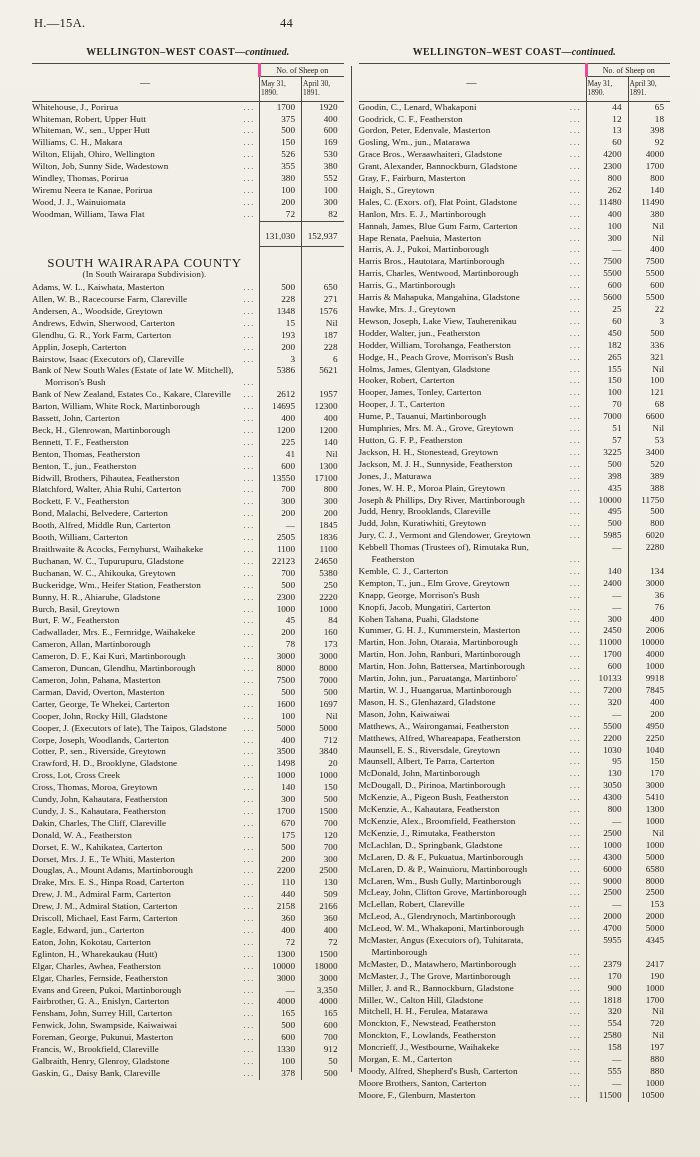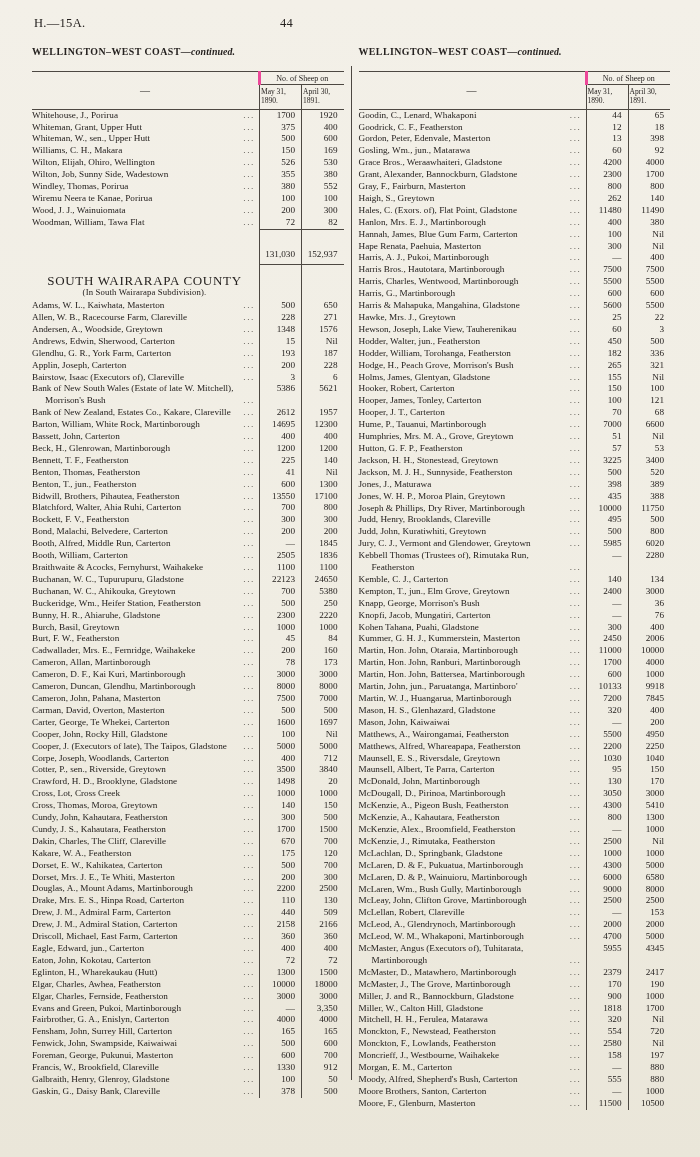--- a/index.html
+++ b/index.html
@@ -12,40 +12,40 @@
   .page { width: 700px; height: 1157px; padding: 16px 30px 0 32px; position: relative; }
 
   .page-header { position: relative; height: 18px; font-size: 12.5px; letter-spacing: 0.3px; }
   .doc-ref { position: absolute; left: 2px; top: 0; text-align: right; }
   .page-num { position: absolute; left: 248px; top: 0; }
 
   .columns { display: flex; margin-top: 12px; align-items: stretch; }
   .col { flex: 1 1 0; min-width: 0; }
   .col-divider { width: 1px; background: #4d4842; margin: 20px 7px 30px 7px; }
 
-  .col-title { text-align: left; font-size: 9.9px; letter-spacing: 0.45px; margin-bottom: 14px; white-space: nowrap; }
+  .col-title { text-align: center; font-size: 9.9px; letter-spacing: 0.45px; margin-bottom: 6px; white-space: nowrap; }
   .col-title i { letter-spacing: 0.1px; }
 
   table { width: 100%; border-collapse: collapse; table-layout: fixed; border-top: 1px solid #4d4842; font-size: 9.2px; }
   th { font-weight: normal; }
   th, td { vertical-align: top; }
 
   .name-h { text-align: center; vertical-align: middle; border-bottom: 1px solid #4d4842; font-size: 10px; }
   .sheep-h { border-left: 3px solid #ec4899; border-bottom: 1px solid #4d4842; font-size: 8px; text-align: center; padding: 2px 0 1px; width: 84px; }
   .date-h { border-left: 1px solid #4d4842; border-bottom: 1px solid #4d4842; width: 42px; font-size: 7.5px; line-height: 9.3px; text-align: left; padding: 2px 1px 3px; }
 
   td.name-cell { line-height: 11.9px; padding-right: 2px; }
   td.num-cell { border-left: 1px solid #4d4842; width: 42px; text-align: right; padding-right: 6px; line-height: 11.9px; font-size: 9.2px; }
 
   .name-flex { display: flex; align-items: flex-end; }
   .name-text { padding-left: 13px; text-indent: -13px; min-width: 0; }
   .dots { margin-left: auto; flex: none; letter-spacing: 1.6px; padding: 0 2px 0 5px; color: #3b3731; }
 
   tr.total td.name-cell { border: none; }
-  tr.total td.num-cell { border-top: 1px solid #4d4842; border-bottom: 1px solid #4d4842; padding-top: 19px; padding-bottom: 3px; }
+  tr.total td.num-cell { border-top: 1px solid #4d4842; border-bottom: 1px solid #4d4842; padding-top: 9px; padding-bottom: 3px; }
 
   tr.section td { padding-top: 11px; }
   tr.section .heading-cell { text-align: center; font-size: 13px; letter-spacing: 0.7px; padding-left: 0; text-indent: 0; line-height: 12px; }
   tr.subsection .heading-cell { text-align: center; font-size: 8.7px; letter-spacing: 0.15px; padding-top: 0; padding-bottom: 2px; text-indent: 0; line-height: 11px; }
 </style>
 </head>
 <body>
 
 <div class="page">
 
@@ -76,21 +76,21 @@
                   <span class="name-text">Whitehouse, J., Porirua</span>
                   <span class="dots">...</span>
                 </div>
               </td>
               <td class="num-cell">1700</td>
               <td class="num-cell">1920</td>
             </tr>
             <tr class="entry">
               <td class="name-cell">
                 <div class="name-flex">
-                  <span class="name-text">Whiteman, Grant, Upper Hutt</span>
+                  <span class="name-text">Whiteman, Robert, Upper Hutt</span>
                   <span class="dots">...</span>
                 </div>
               </td>
               <td class="num-cell">375</td>
               <td class="num-cell">400</td>
             </tr>
             <tr class="entry">
               <td class="name-cell">
                 <div class="name-flex">
                   <span class="name-text">Whiteman, W., sen., Upper Hutt</span>
@@ -631,21 +631,21 @@
                   <span class="name-text">Dakin, Charles, The Cliff, Clareville</span>
                   <span class="dots">...</span>
                 </div>
               </td>
               <td class="num-cell">670</td>
               <td class="num-cell">700</td>
             </tr>
             <tr class="entry">
               <td class="name-cell">
                 <div class="name-flex">
-                  <span class="name-text">Kakare, W. A., Featherston</span>
+                  <span class="name-text">Donald, W. A., Featherston</span>
                   <span class="dots">...</span>
                 </div>
               </td>
               <td class="num-cell">175</td>
               <td class="num-cell">120</td>
             </tr>
             <tr class="entry">
               <td class="name-cell">
                 <div class="name-flex">
                   <span class="name-text">Dorset, E. W., Kahikatea, Carterton</span>

